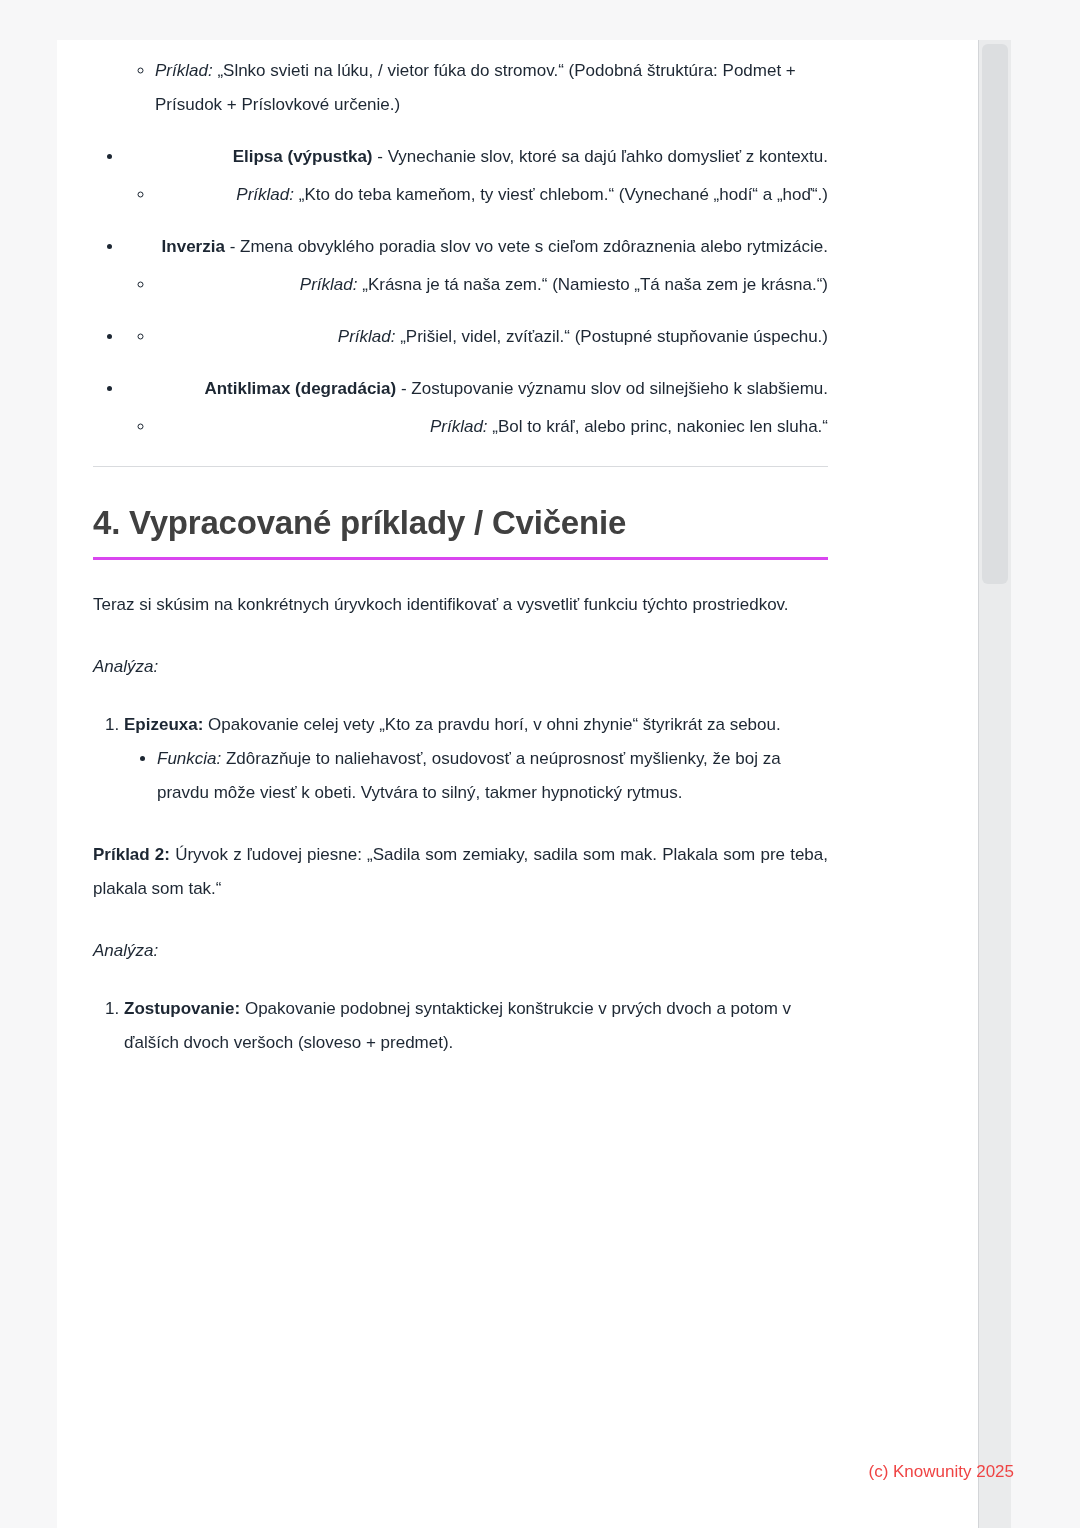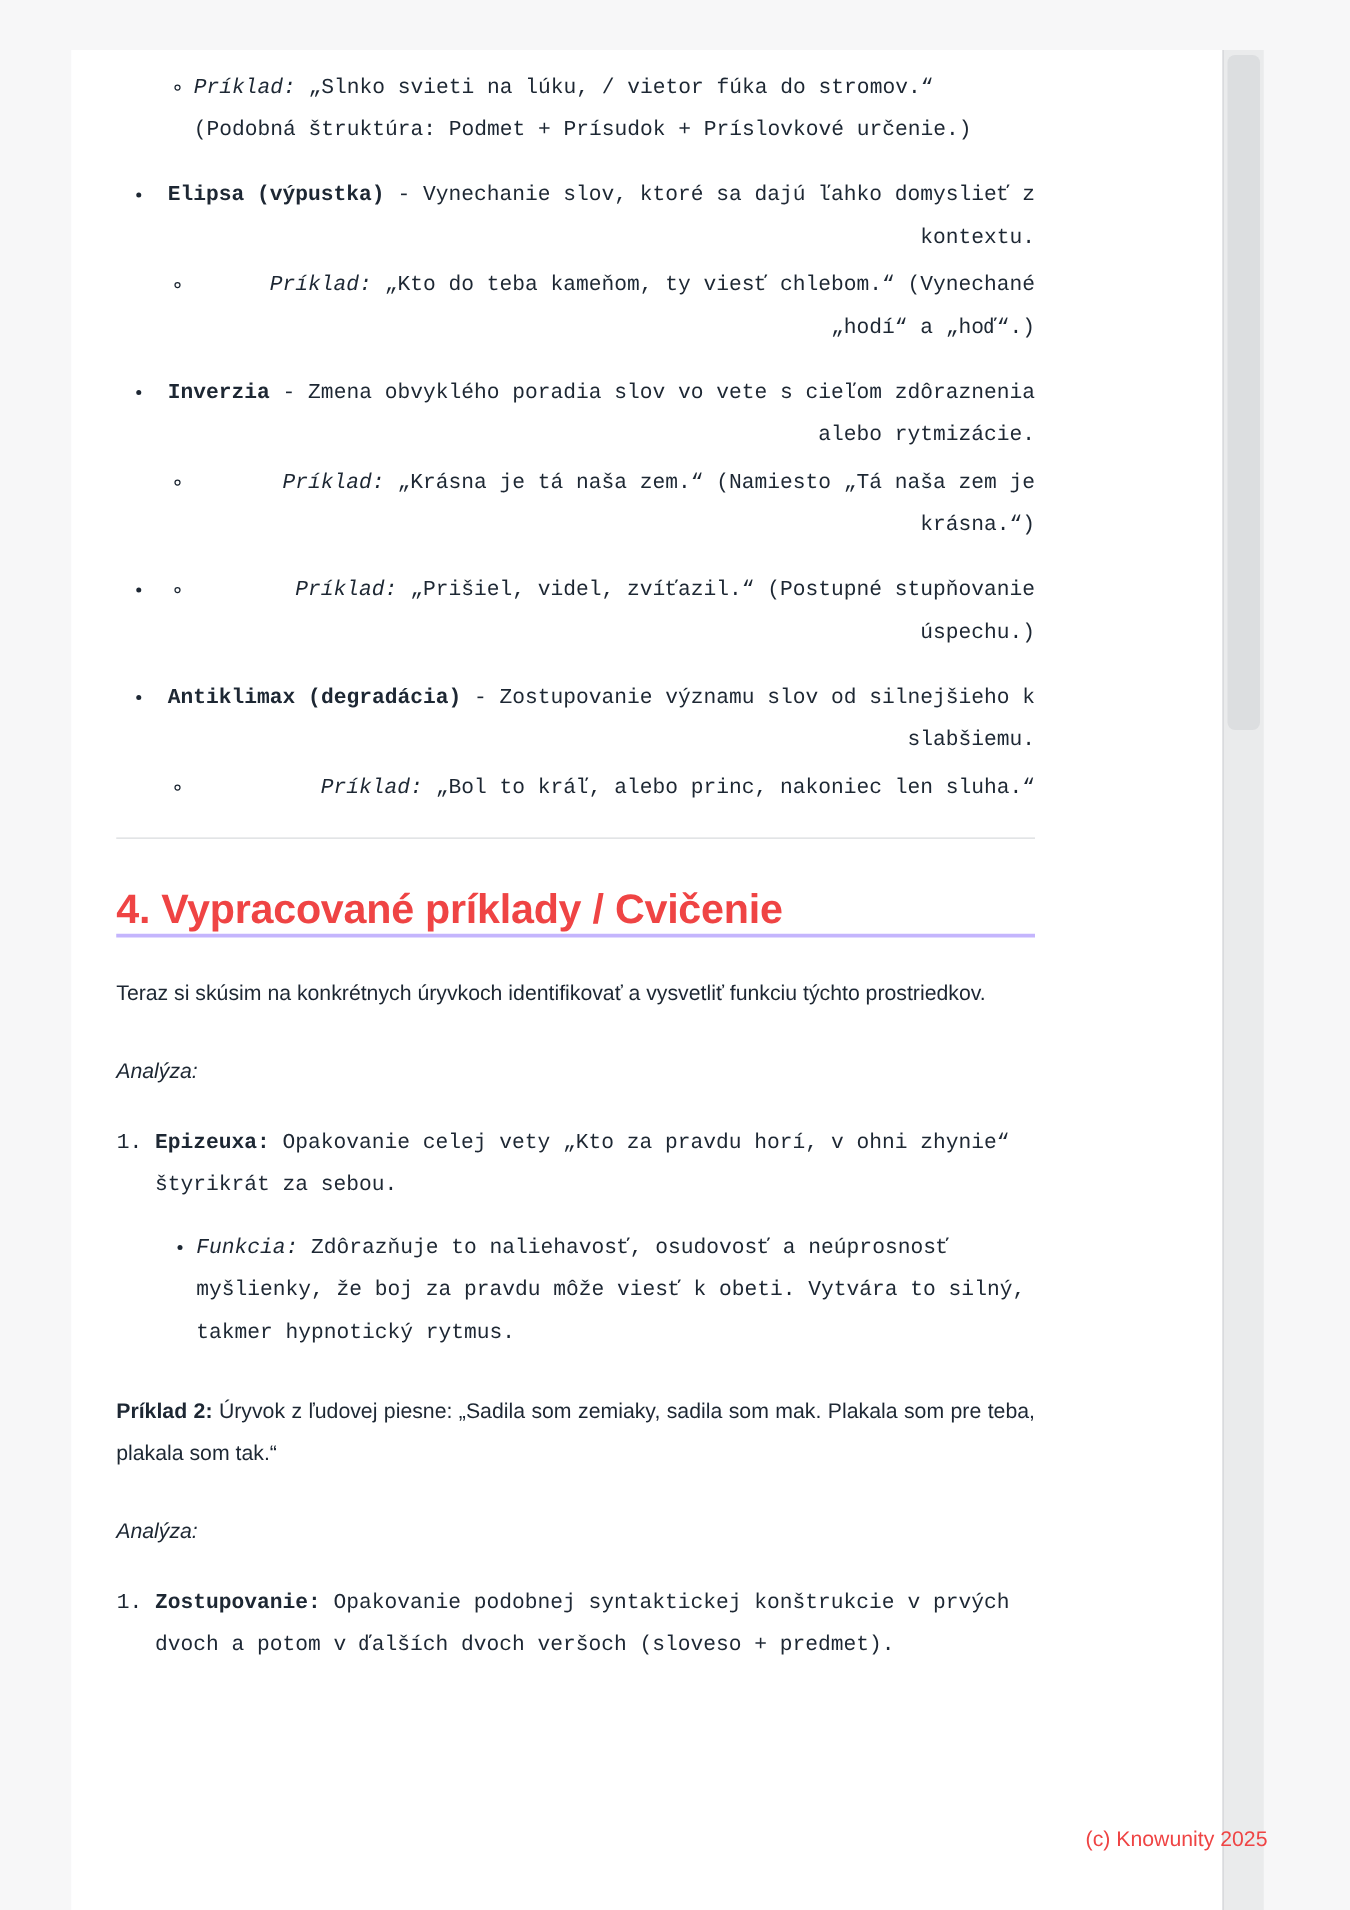--- a/index.html
+++ b/index.html
@@ -15,44 +15,45 @@
     position:absolute; left:57px; top:40px;
     width:921px; height:1488px;
     background:#ffffff;
   }
   .content {
     margin:14px 0 0 36px;
     width:735px;
     font-size:17px;
     line-height:34px;
   }
-  ul, ol { list-style-position:outside;font-family:Liberation Mono, monospace; }
+  ul, ol { list-style-position:outside; }
   .circle-list { list-style:circle; padding-left:31px; }
   .circle-list.depth2 { padding-left:62px; margin-bottom:18px; }
   .disc-list { list-style:disc; padding-left:31px;text-align:right; }
   .disc-list > li { margin-bottom:18px; }
   .disc-list > li:last-child { margin-bottom:0; }
   .disc-list > li > .circle-list { margin-top:4px; }
   .num-list { list-style:decimal; padding-left:31px; margin-top:24px; }
-  .func-list { list-style:disc; padding-left:33px; margin-top:16px; }
+  .func-list { list-style:disc; padding-left:33px; margin-top:0; }
   li p { margin:0; }
   em { font-style:italic; }
   strong { font-weight:700; }
   .divider {
     border:none; border-top:1px solid #d9dbde;
     margin:22px 0 0;
   }
   h1 {
     margin:36px 0 0;
     font-size:33px;
     line-height:40px;
     font-weight:700;
     letter-spacing:-0.2px;
-    border-bottom:3px solid #c4b5fd;
-    color:#ef4444;
+    padding-bottom:14px;
+    border-bottom:3px solid #d946ef;
+    color:#404040;
   }
   .para { margin:28px 0 0; }
   .justify { text-align:justify; }
   .italic { font-style:italic; }
   .scroll-track {
     position:absolute; left:978px; top:40px;
     width:33px; height:1488px;
     background:#eaebec;
     border-left:1px solid #d3d5d8;
   }

